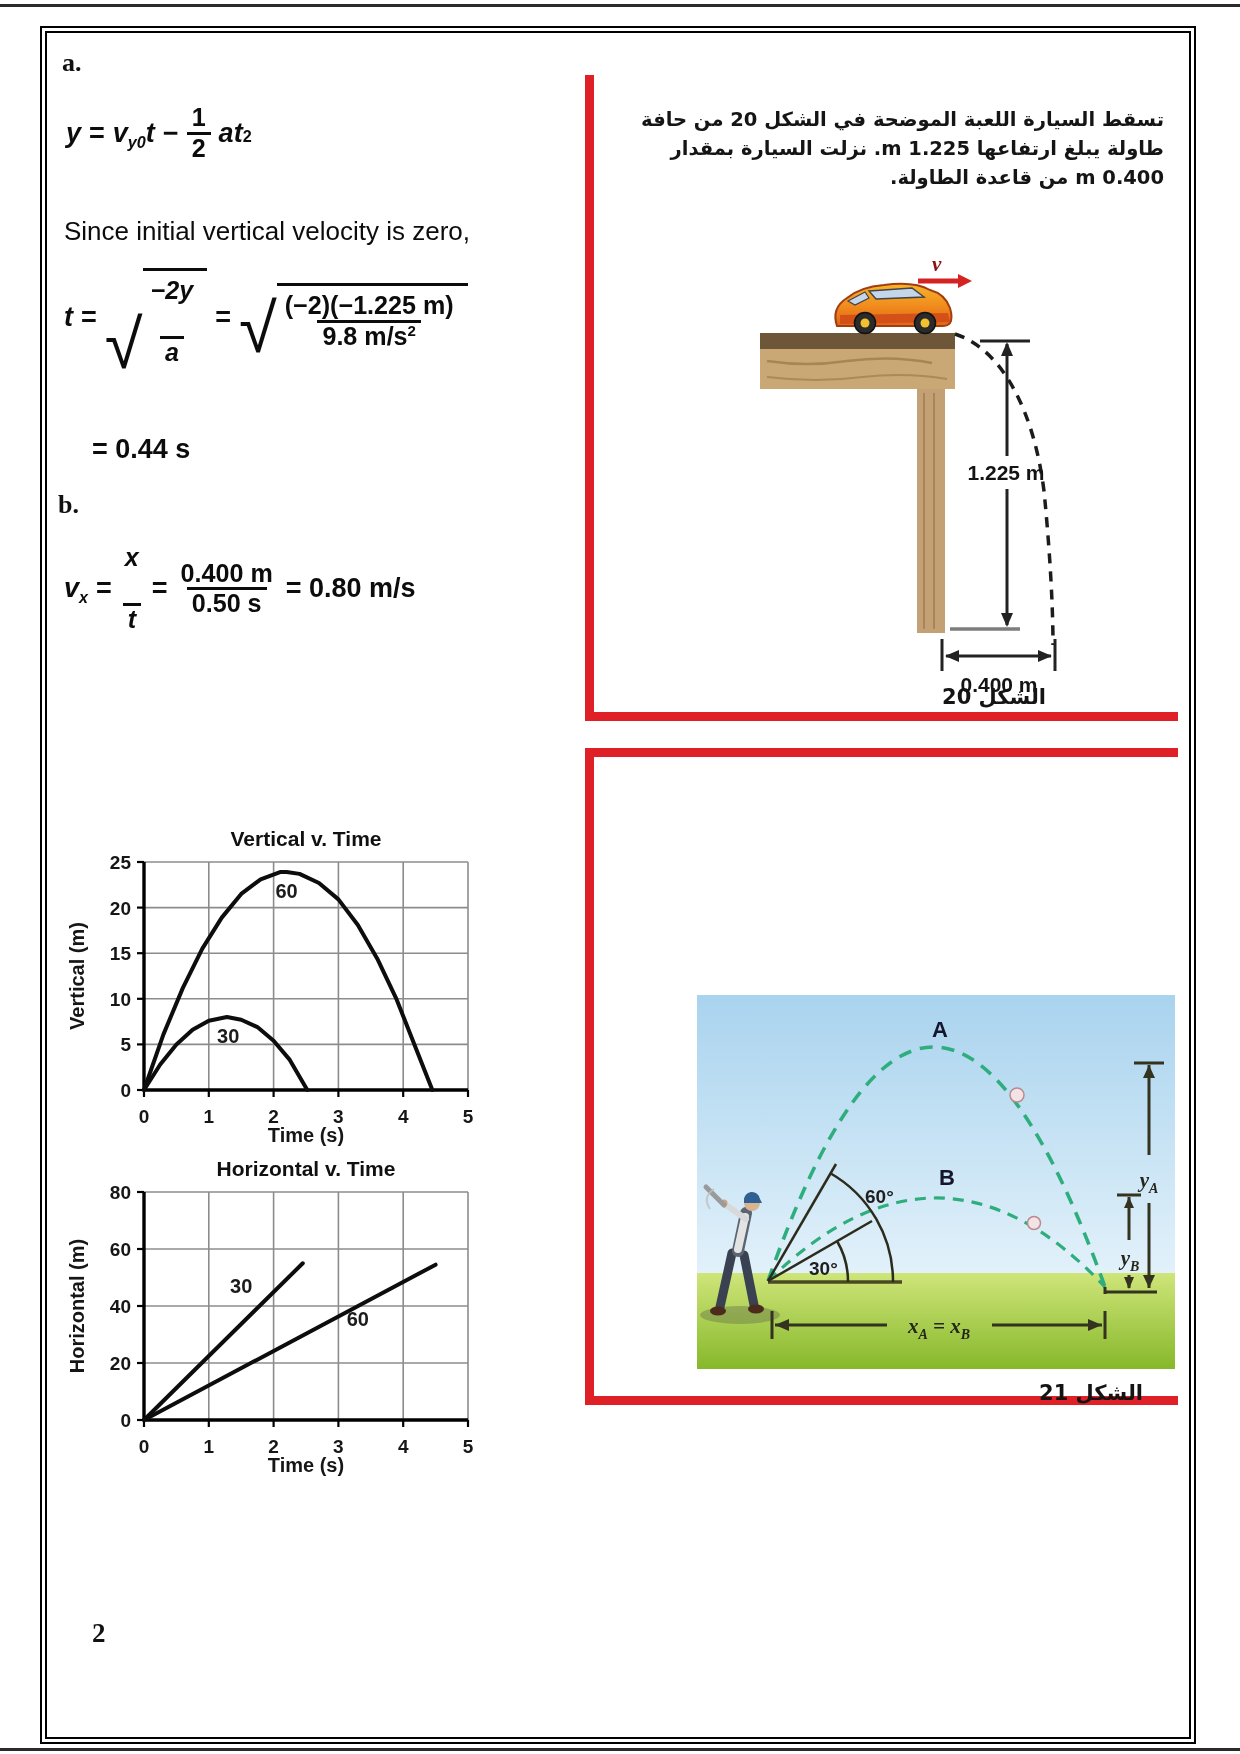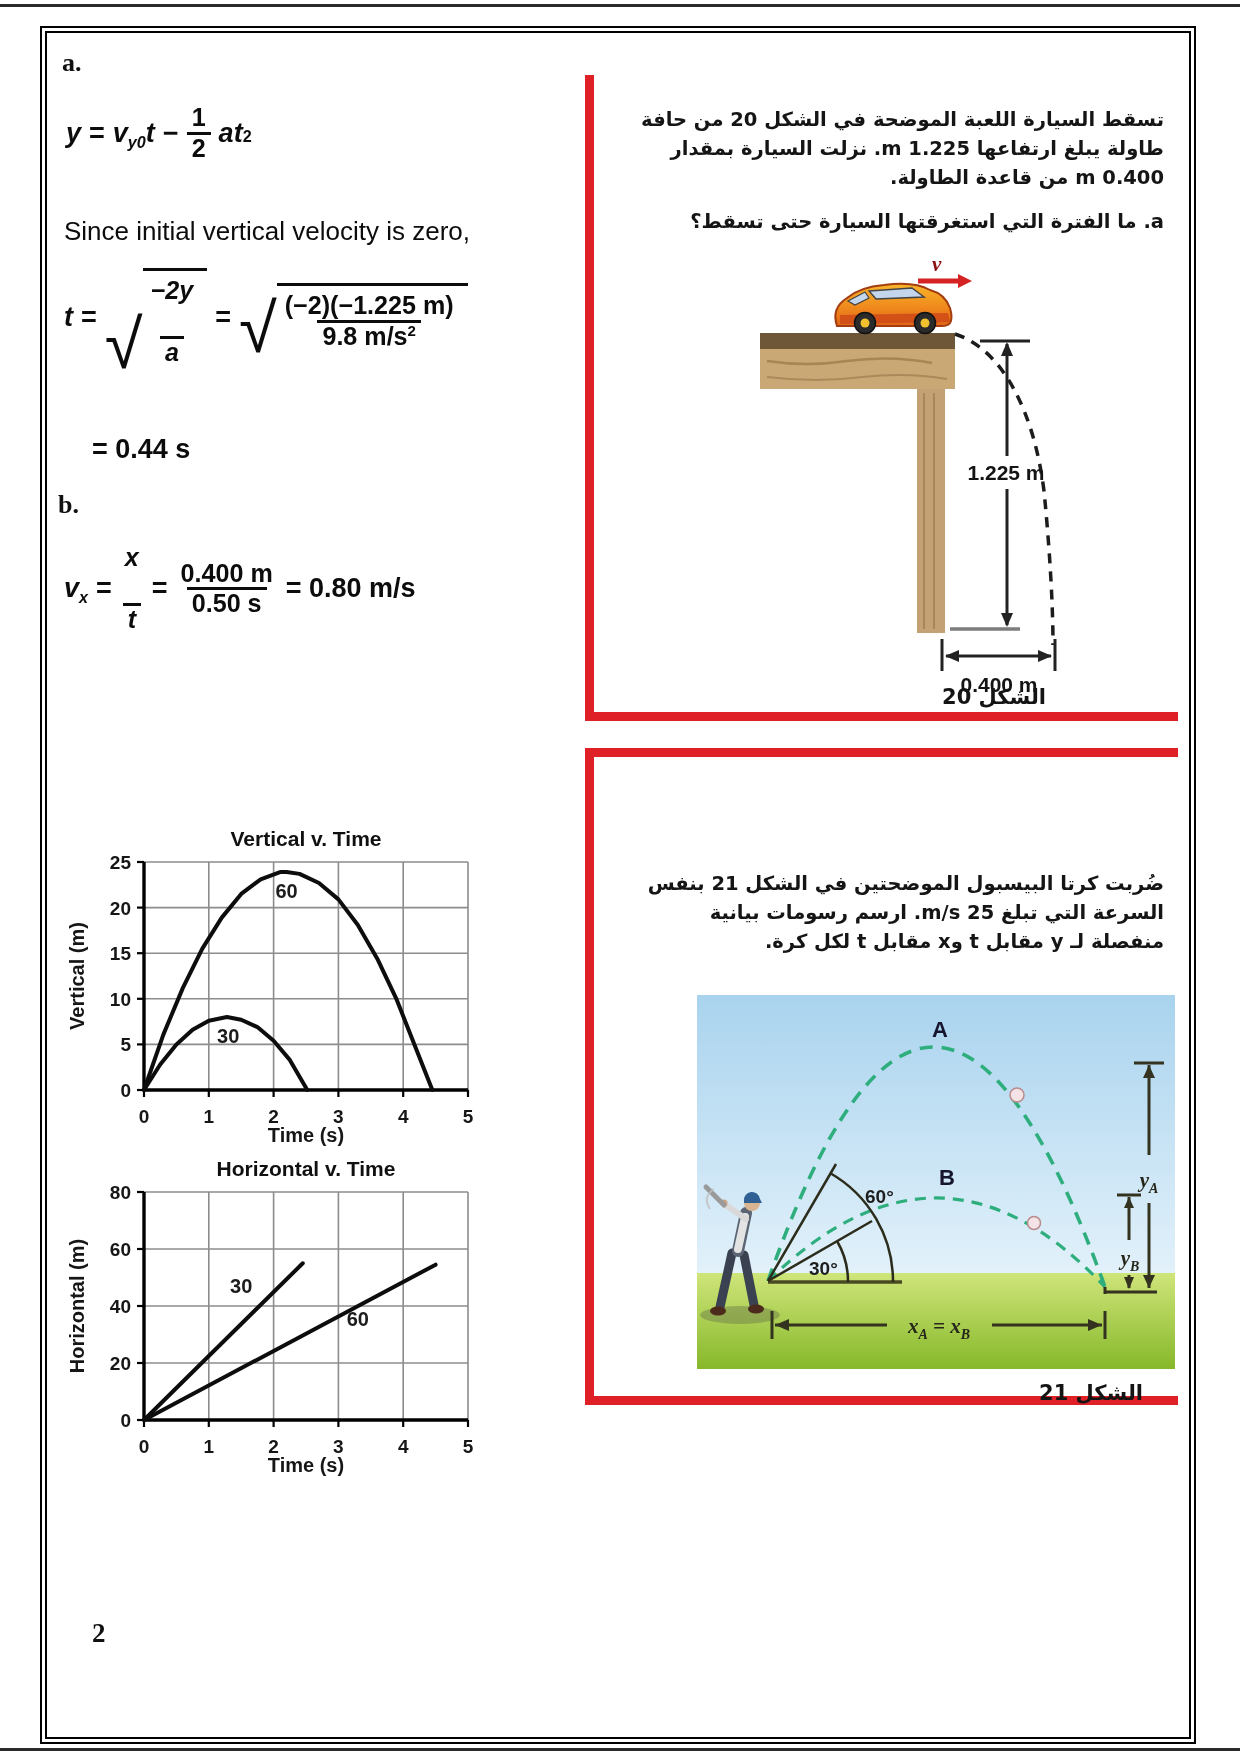--- a/index.html
+++ b/index.html
@@ -240,21 +240,20 @@
       <polyline points="80,266 238.76000000000002,109.25" class="c-series"></polyline>
       <text x="177.2" y="139.175" class="c-serieslabel" text-anchor="middle">30</text>
       <polyline points="80,266 371.6,110.67499999999998" class="c-series"></polyline>
       <text x="293.84" y="171.95" class="c-serieslabel" text-anchor="middle">60</text>
     </svg>
 
   <div class="page-number">2</div>
 
   <div class="pbox box1">
     <p class="ar p20-text"><span>تسقط السيارة اللعبة الموضحة في </span><b>الشكل 20</b><span> من حافة طاولة يبلغ ارتفاعها 1.225 m. نزلت السيارة بمقدار 0.400 m من قاعدة الطاولة.</span></p>
-    <p class="ar p20-qa"><b>a.</b><span> ما الفترة التي استغرقتها السيارة حتى تسقط؟</span></p>
 
     <svg class="fig fig20" width="480" height="480" viewBox="0 0 480 480">
       <defs>
         <linearGradient id="carGrad" x1="0" y1="0" x2="0" y2="1">
           <stop offset="0" stop-color="#f8b52a"></stop>
             <stop offset=".55" stop-color="#f08a1d"></stop>
             <stop offset="1" stop-color="#e06418"></stop>
         </linearGradient>
       </defs>
 
@@ -302,21 +301,20 @@
         <line class="f20-line" x1="274" y1="425" x2="379" y2="425"></line>
         <polygon points="287,419 273,425 287,431" fill="#222"></polygon>
         <polygon points="366,419 380,425 366,431" fill="#222"></polygon>
         <text class="f20-dim" x="327" y="461" text-anchor="middle">0.400 m</text>
       </g>
     </svg>
     <div class="fig-caption cap20">الشكل 20</div>
   </div>
 
   <div class="pbox box2">
-    <p class="ar p21-text"><span>ضُربت كرتا البيسبول الموضحتين في </span><b>الشكل 21</b><span> بنفس السرعة التي تبلغ 25 m/s. ارسم رسومات بيانية منفصلة لـ y مقابل t وx مقابل t لكل كرة.</span></p>
 
     <svg class="fig fig21" width="480" height="380" viewBox="0 0 480 380">
       <defs>
         <linearGradient id="skyGrad" x1="0" y1="0" x2="0" y2="1">
           <stop offset="0" stop-color="#a9d3ee"></stop>
             <stop offset="1" stop-color="#e2f1fa"></stop>
         </linearGradient>
         <linearGradient id="grassGrad" x1="0" y1="0" x2="0" y2="1">
           <stop offset="0" stop-color="#cfe57a"></stop>
             <stop offset="1" stop-color="#86b82a"></stop>

